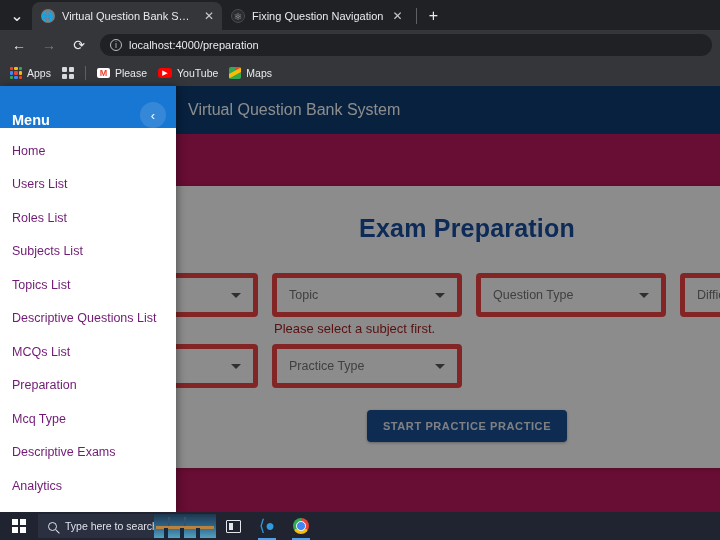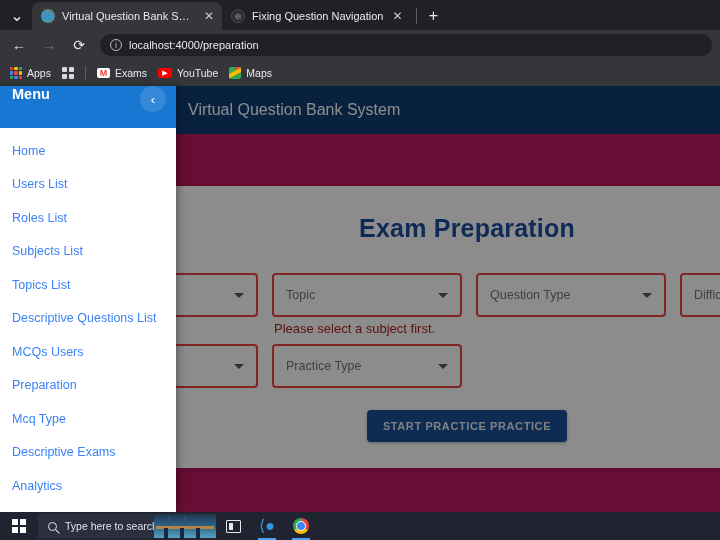--- a/index.html
+++ b/index.html
@@ -110,21 +110,21 @@
     box-shadow: 0 1px 4px rgba(0,0,0,.18);
     padding: 22px 24px 26px;
   }
   .card-title {
     text-align: center; color: #1a4fa0; font-size: 25px; font-weight: bold;
     margin: 6px 0 30px 0; letter-spacing: .2px;
   }
   .field-row { display: flex; gap: 14px; margin-bottom: 8px; align-items: flex-start; }
   .field { flex: 0 0 190px; }
   .select {
-    height: 44px; border: 2px solid #ef4444; border-radius: 4px;
+    height: 44px; border: 5px solid #ef4444; border-radius: 4px;
     display: flex; align-items: center; padding: 0 12px;
     color: #757575; font-size: 12.5px; background: #fff;
   }
   .select .lbl { flex: 1 1 auto; }
   .caret {
     width: 0; height: 0; border-left: 5px solid transparent;
     border-right: 5px solid transparent; border-top: 5px solid #585858;
   }
   .field-error { color: #a42424; font-size: 13px; margin-top: 4px; padding-left: 2px; }
   .actions { display: flex; justify-content: center; margin-top: 22px; }
@@ -140,33 +140,33 @@
     position: absolute; left: 0; top: 86px; width: 720px; height: 426px;
     background: rgba(0,0,0,.45);
   }
   .drawer {
     position: absolute; left: 0; top: 86px; width: 176px; height: 426px;
     background: #ffffff; box-shadow: 2px 0 8px rgba(0,0,0,.35);
     overflow: hidden;
   }
   .drawer-header {
     height: 42px; background: #1877d2; color: #fff;
-    display: flex; align-items: flex-start; padding: 0 10px 0 12px;
+    display: flex; align-items: flex-end; padding: 0 10px 0 12px;
   }
   .drawer-title { font-size: 14.5px; font-weight: bold; flex: 1 1 auto; }
   .drawer-collapse {
     width: 26px; height: 26px; border-radius: 50%;
     background: rgba(255,255,255,.13);
     display: flex; align-items: center; justify-content: center;
     color: #fff; font-size: 13px;
   }
   .drawer-list { padding-top: 6px; }
   .drawer-item {
     height: 33.5px; display: flex; align-items: center;
-    padding-left: 12px; font-size: 12.5px; color: #3b82f6;
+    padding-left: 12px; font-size: 12.5px; color: #701a75;
   }
 
   
   .taskbar {
     position: absolute; left: 0; bottom: 0; width: 720px; height: 28px;
     background: #1f2430; display: flex; align-items: center;
   }
   .start {
     width: 38px; height: 28px; display: flex; align-items: center; justify-content: center;
   }
@@ -266,21 +266,21 @@
       <span class="ico-grid">
         <i></i>
           <i></i>
           <i></i>
           <i></i>
       </span>
     </div>
     <div class="bm-sep"></div>
     <div class="bm">
       <span class="ico-gmail">M</span>
-      <span>Exams</span>
+      <span>Please</span>
     </div>
     <div class="bm">
       <span class="ico-yt">▶</span>
       <span>YouTube</span>
     </div>
     <div class="bm">
       <span class="ico-maps"></span>
       <span>Maps</span>
     </div>
   </div>
@@ -364,21 +364,21 @@
       <div class="drawer-item">
         <span>Subjects List</span>
       </div>
       <div class="drawer-item">
         <span>Topics List</span>
       </div>
       <div class="drawer-item">
         <span>Descriptive Questions List</span>
       </div>
       <div class="drawer-item">
-        <span>MCQs Users</span>
+        <span>MCQs List</span>
       </div>
       <div class="drawer-item">
         <span>Preparation</span>
       </div>
       <div class="drawer-item">
         <span>Mcq Type</span>
       </div>
       <div class="drawer-item">
         <span>Descriptive Exams</span>
       </div>

